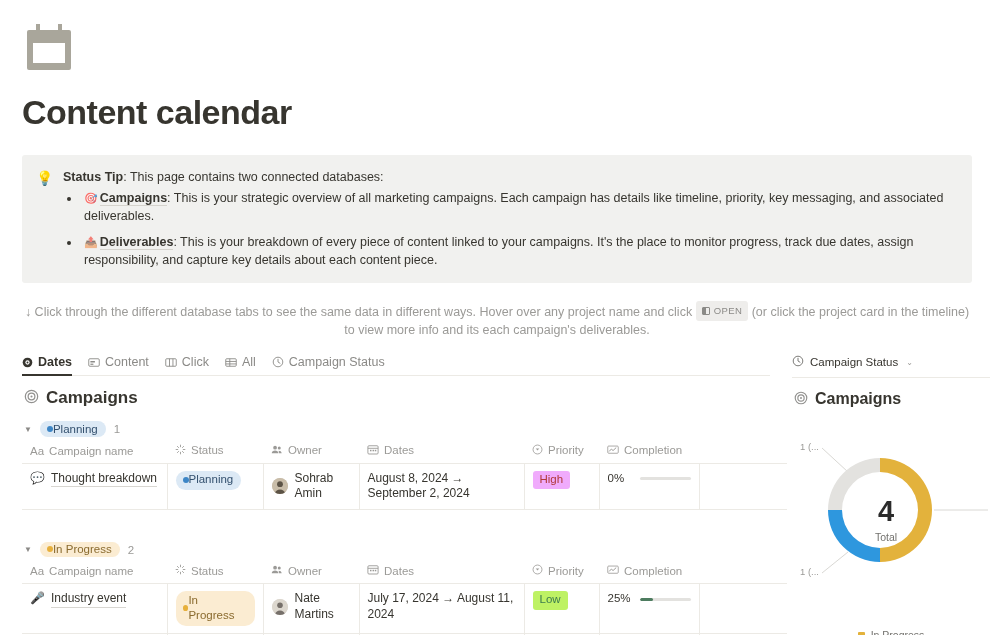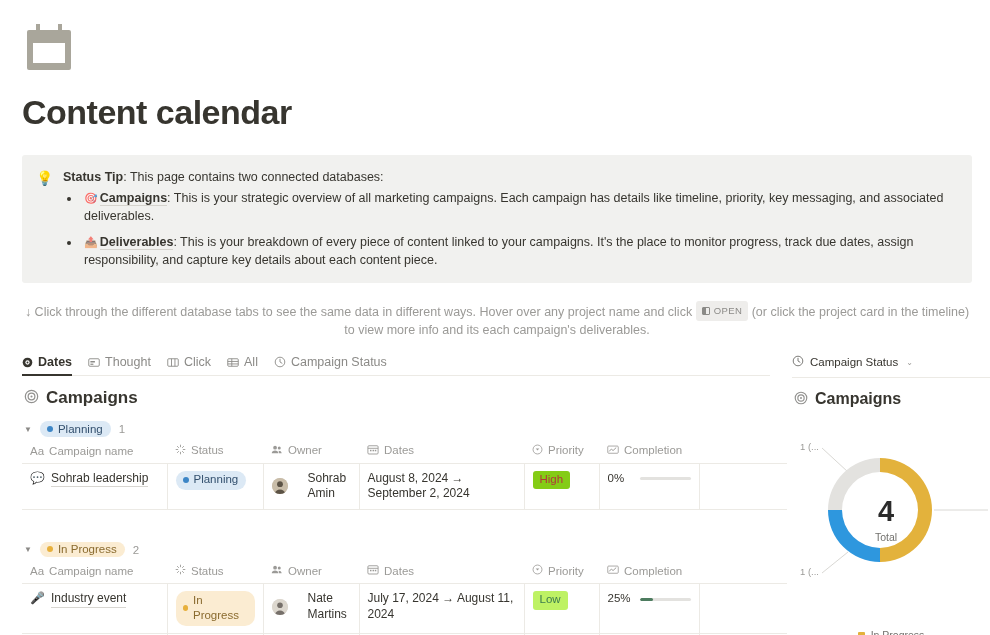--- a/index.html
+++ b/index.html
@@ -101,21 +101,21 @@
 
   
   .db-title { display:flex; align-items:center; gap:7px; margin:6px 0 13px 2px; }
   .db-title .gl { font-size:14px; opacity:.75; }
   .db-title h2 { margin:0; font-size:17px; font-weight:bold; color:#37352f; }
 
   
   .group { margin-bottom:6px; }
   .group-head { display:flex; align-items:center; gap:8px; padding:0 0 7px 2px; }
   .caret { font-size:8px; color:#8b8a87; }
-  .pill { font-size:11.5px; padding:1.5px 8px 2px 7px; border-radius:10px; display:inline-flex; align-items:center; gap:5px; }
+  .pill { font-size:11.5px; padding:1.5px 8px 2px 7px; border-radius:10px; display:inline-flex; align-items:center; }
   .pill .dot { width:6px; height:6px; border-radius:50%; display:inline-block; }
   .pill.blue { background:#dce9f5; color:#33506e; }
   .pill.blue .dot { background:#3d86c6; }
   .pill.yellow { background:#fbecd2; color:#8a6b2f; }
   .pill.yellow .dot { background:#e7b03c; }
   .gcount { font-size:11.5px; color:#9b9a97; }
 
   table.db { border-collapse:collapse; width:765px; table-layout:fixed; }
   table.db th {
     text-align:center; font-weight:normal; font-size:11.5px; color:#9b9a97;
@@ -135,24 +135,24 @@
   .col-dates { width:165px; }
   .col-priority { width:75px; }
   .col-completion { width:100px; }
   .col-blank { width:88px; }
 
   .namecell { display:flex; align-items:flex-start; gap:6px; }
   .namecell .emo { font-size:12px; line-height:15px; }
   .namecell .txt { border-bottom:1px solid #d8d6d1; }
 
   .tag { font-size:11.5px; padding:1px 7px 2px 7px; border-radius:3px; display:inline-block; }
-  .tag.high { background:#84cc16; color:#b03a3a; }
+  .tag.high { background:#f0abfc; color:#b03a3a; }
   .tag.low { background:#bef264; color:#3c7b4e; }
 
-  .owner { display:flex; align-items:center; gap:20px; }
+  .owner { display:flex; align-items:center; gap:7px; }
   .avatar {
     width:16px; height:16px; border-radius:50%; flex:0 0 16px;
     display:inline-flex; align-items:center; justify-content:center;
     font-size:9px; overflow:hidden; color:#fff;
   }
   .avatar.a1 { background:#c7bba8; }
   .avatar.a2 { background:#d8d3cb; }
 
   .completion { display:flex; align-items:center; gap:8px; }
   .pct { font-size:11.5px; color:#37352f; width:25px; }
@@ -245,21 +245,21 @@
           <span>Dates</span>
         </div>
         <div class="tab">
           <span class="ti">
             <svg width="12" height="11" viewBox="0 0 16 14">
                 <rect x="1" y="2" width="14" height="10" rx="1.5" fill="none" stroke="#8b8a87" stroke-width="1.2"></rect>
                 <rect x="3.2" y="5" width="6" height="2" fill="#8b8a87"></rect>
                 <rect x="3.2" y="8.5" width="4" height="1.6" fill="#8b8a87"></rect>
               </svg>
           </span>
-          <span>Thought</span>
+          <span>Content</span>
         </div>
         <div class="tab">
           <span class="ti">
             <svg width="12" height="11" viewBox="0 0 16 14">
                 <rect x="1" y="2" width="14" height="10" rx="1.3" fill="none" stroke="#8b8a87" stroke-width="1.2"></rect>
                 <line x1="6" y1="2" x2="6" y2="12" stroke="#8b8a87" stroke-width="1.2"></line>
                 <line x1="10.6" y1="2" x2="10.6" y2="12" stroke="#8b8a87" stroke-width="1.2"></line>
               </svg>
           </span>
           <span>Click</span>
@@ -383,21 +383,21 @@
                   </span>
                 </th>
               <th></th>
             </tr>
           </thead>
           <tbody>
             <tr>
               <td>
                 <span class="namecell">
                     <span class="emo">💬</span>
-                    <span class="txt">Sohrab leadership</span>
+                    <span class="txt">Thought breakdown</span>
                   </span>
               </td>
               <td>
                 <span class="pill blue">
                     <i class="dot"></i>
                     <span>Planning</span>
                   </span>
               </td>
               <td>
                 <span class="owner">

